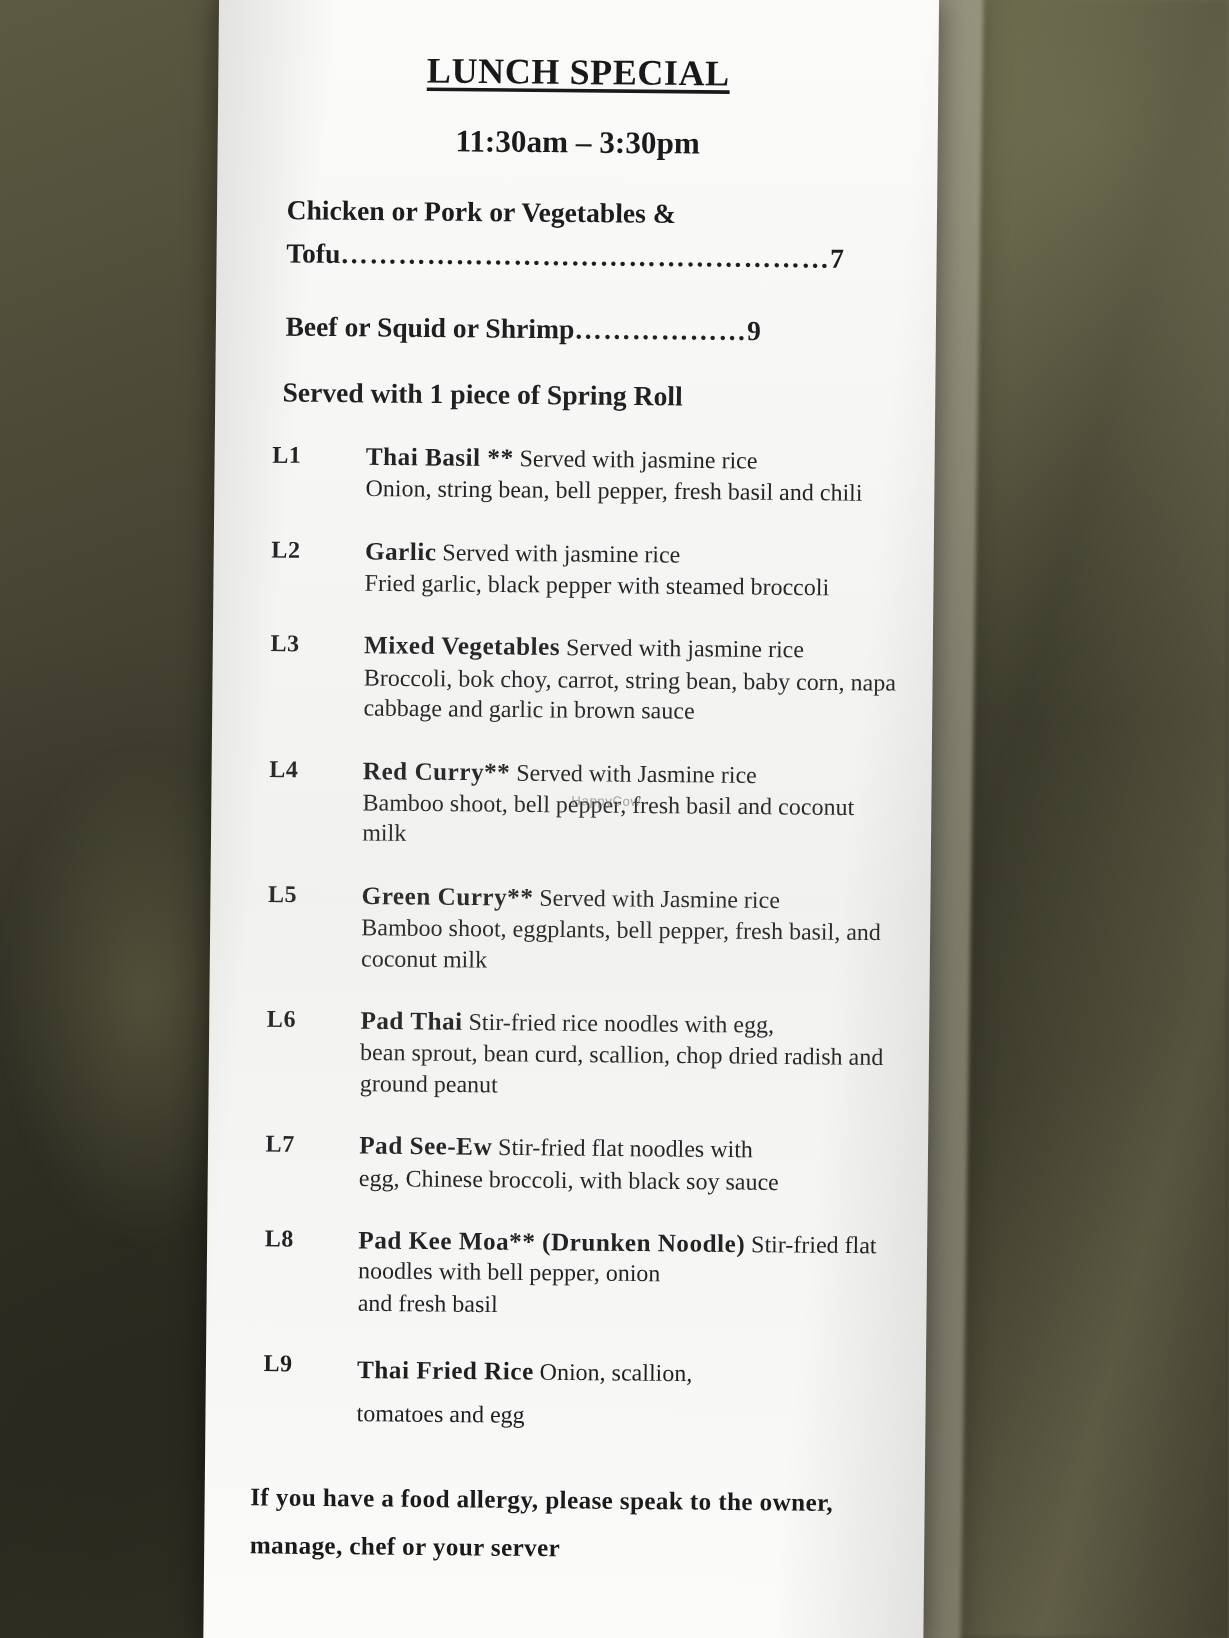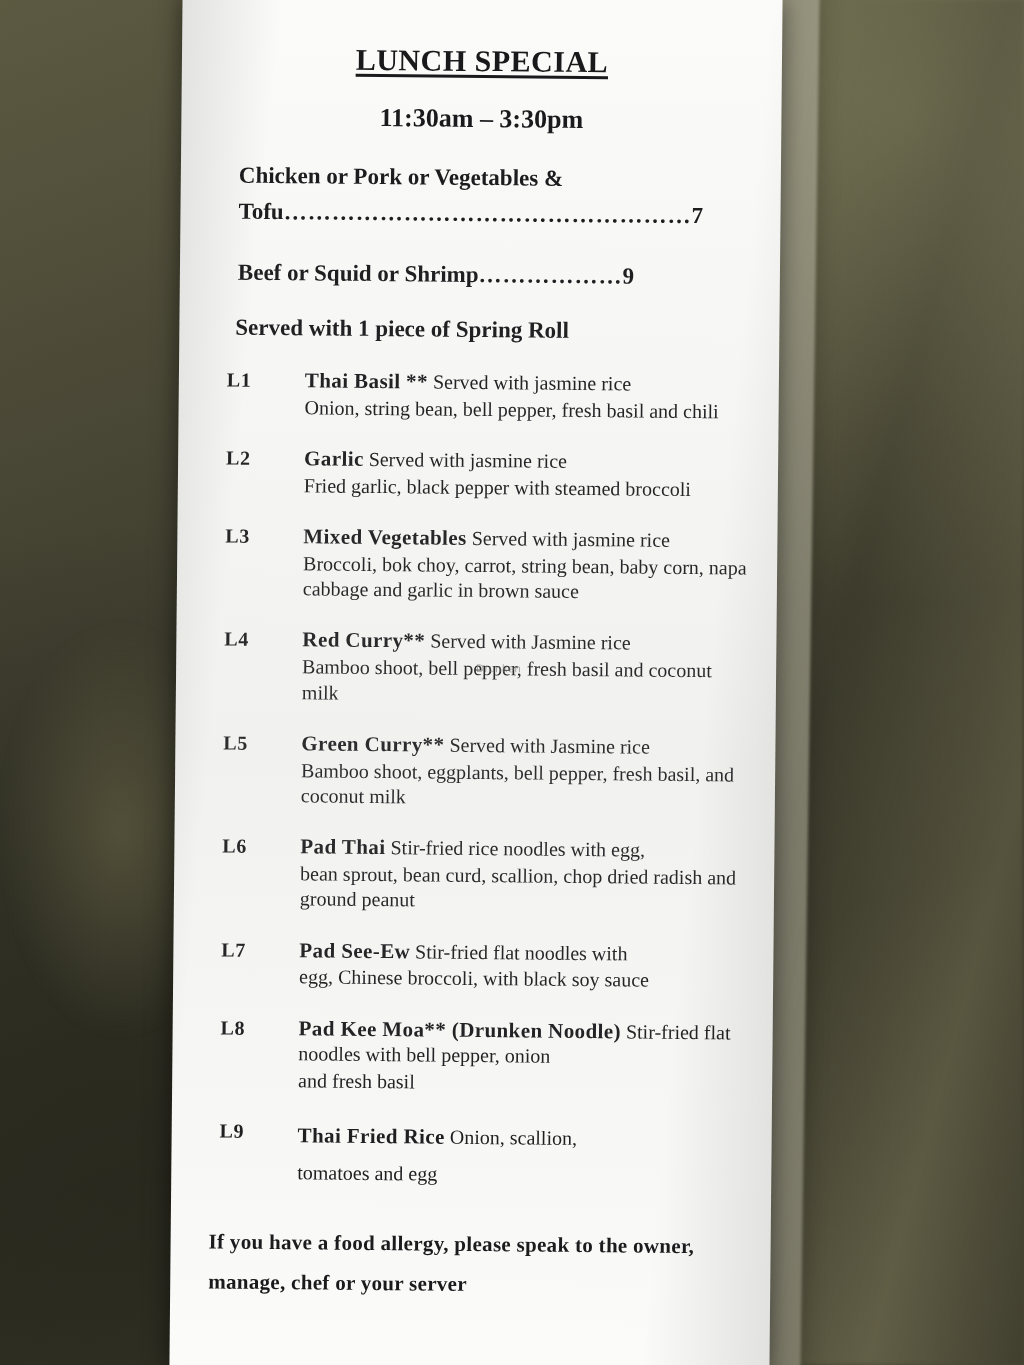--- a/index.html
+++ b/index.html
@@ -330,15 +330,15 @@
             <span class="item-serve">Onion, scallion,</span>
             <span class="item-desc">tomatoes and egg</span>
           </div>
         </div>
 
       </div>
 
       <div class="allergy">If you have  a food allergy, please speak  to the owner,  manage,  chef or your server</div>
     </div>
     <div class="sheet-shade"></div>
-    <div class="watermark">Drunken</div>
+    <div class="watermark">HappyCow</div>
   </div>
 </div>
 
 </body></html>

